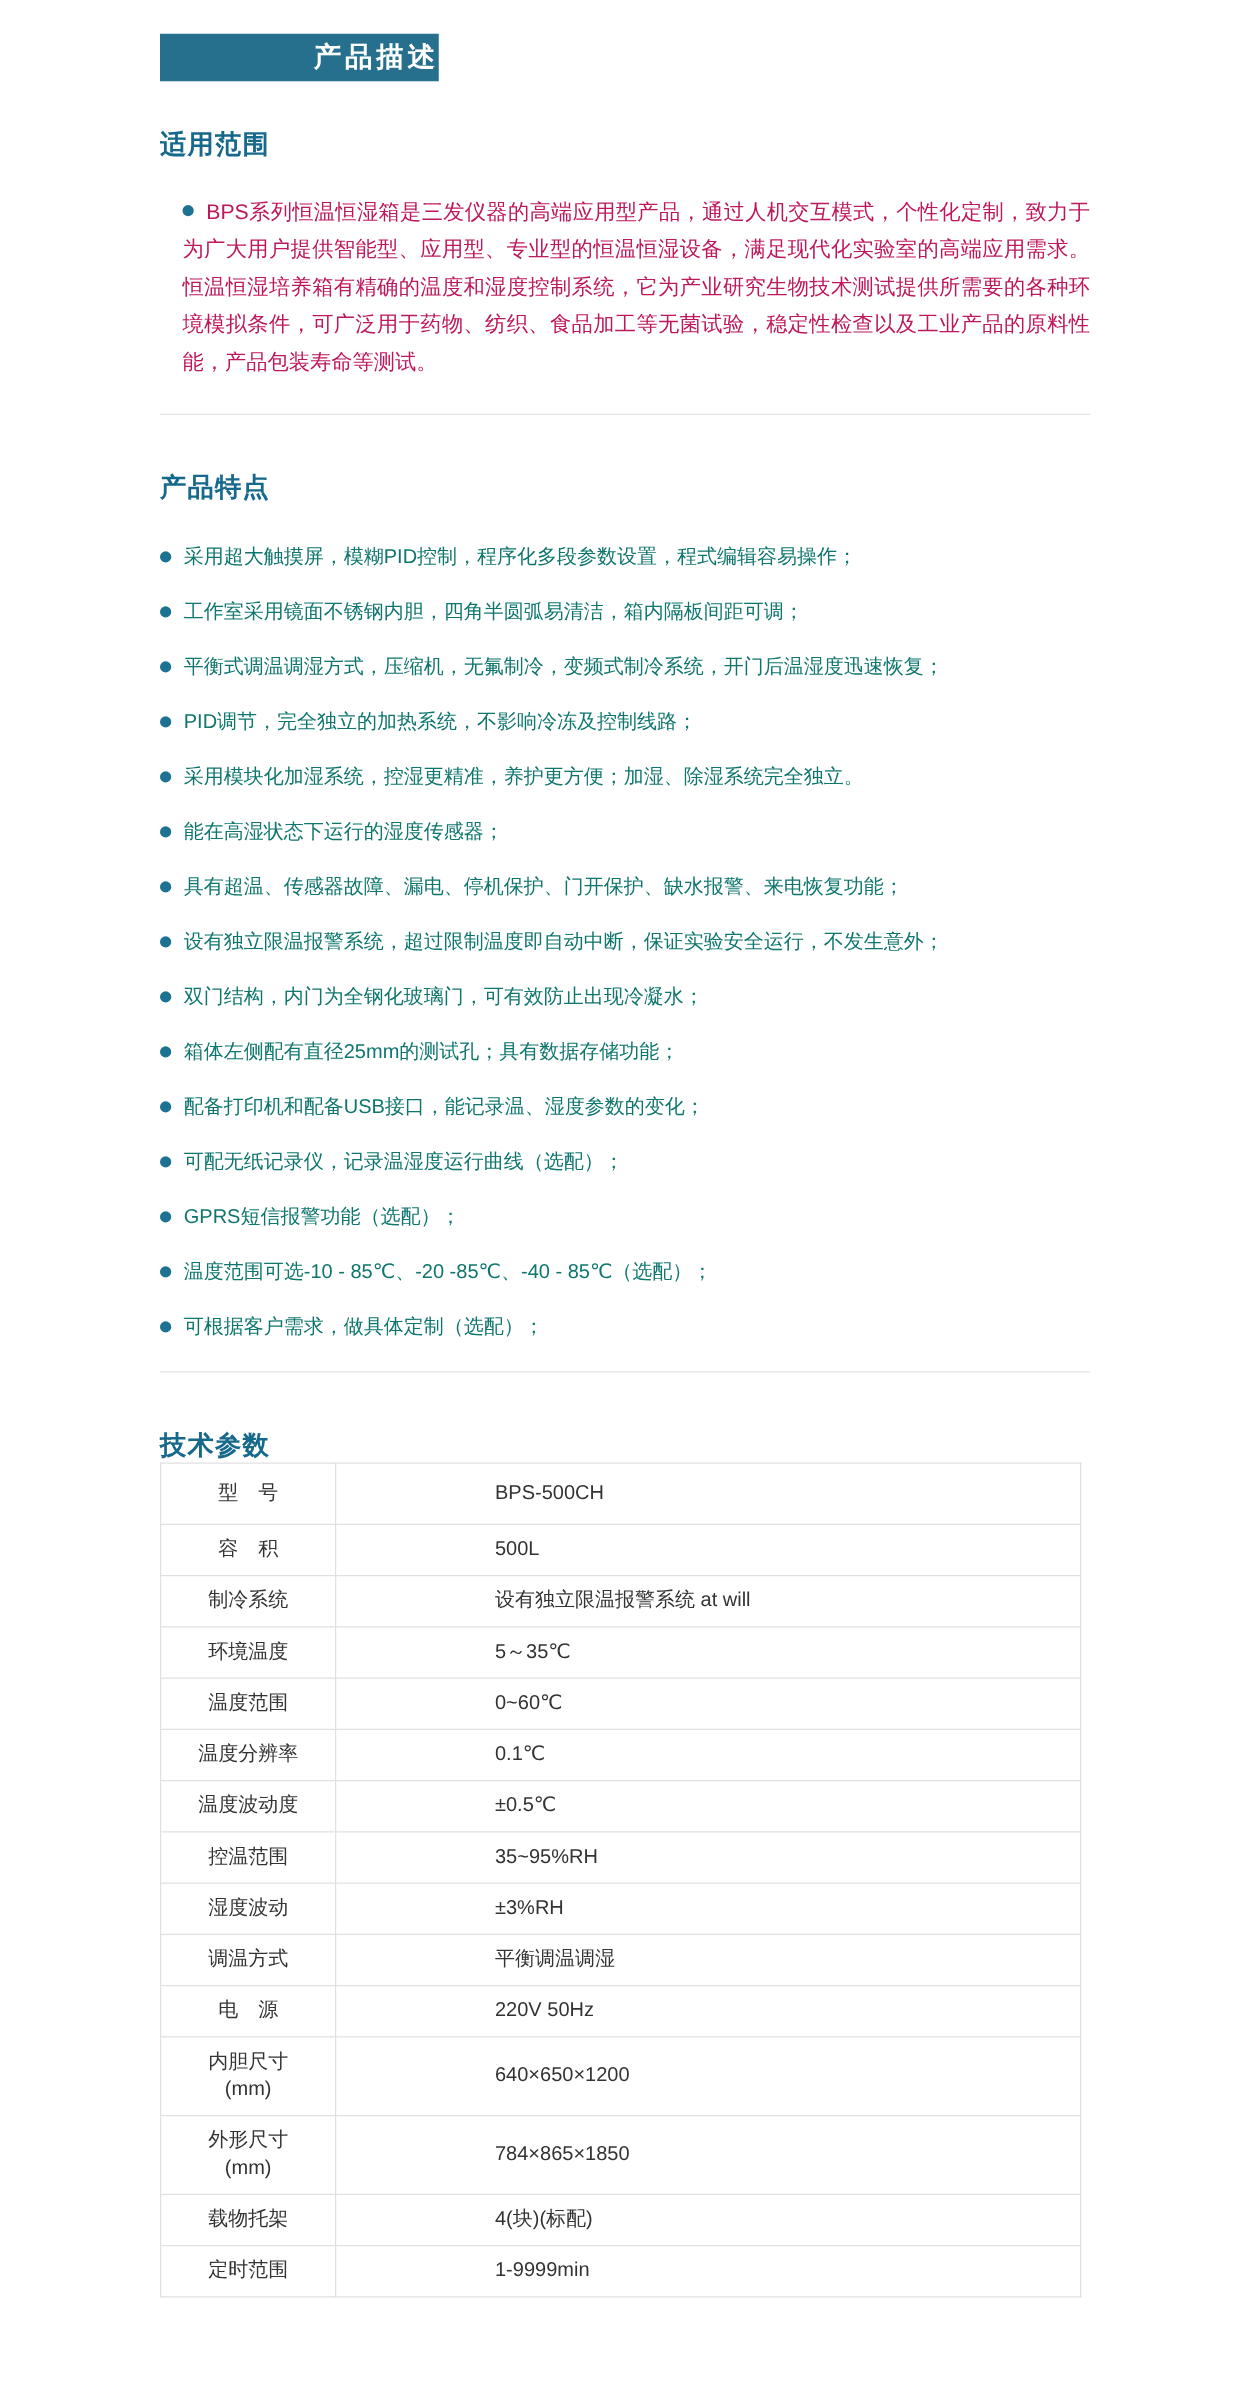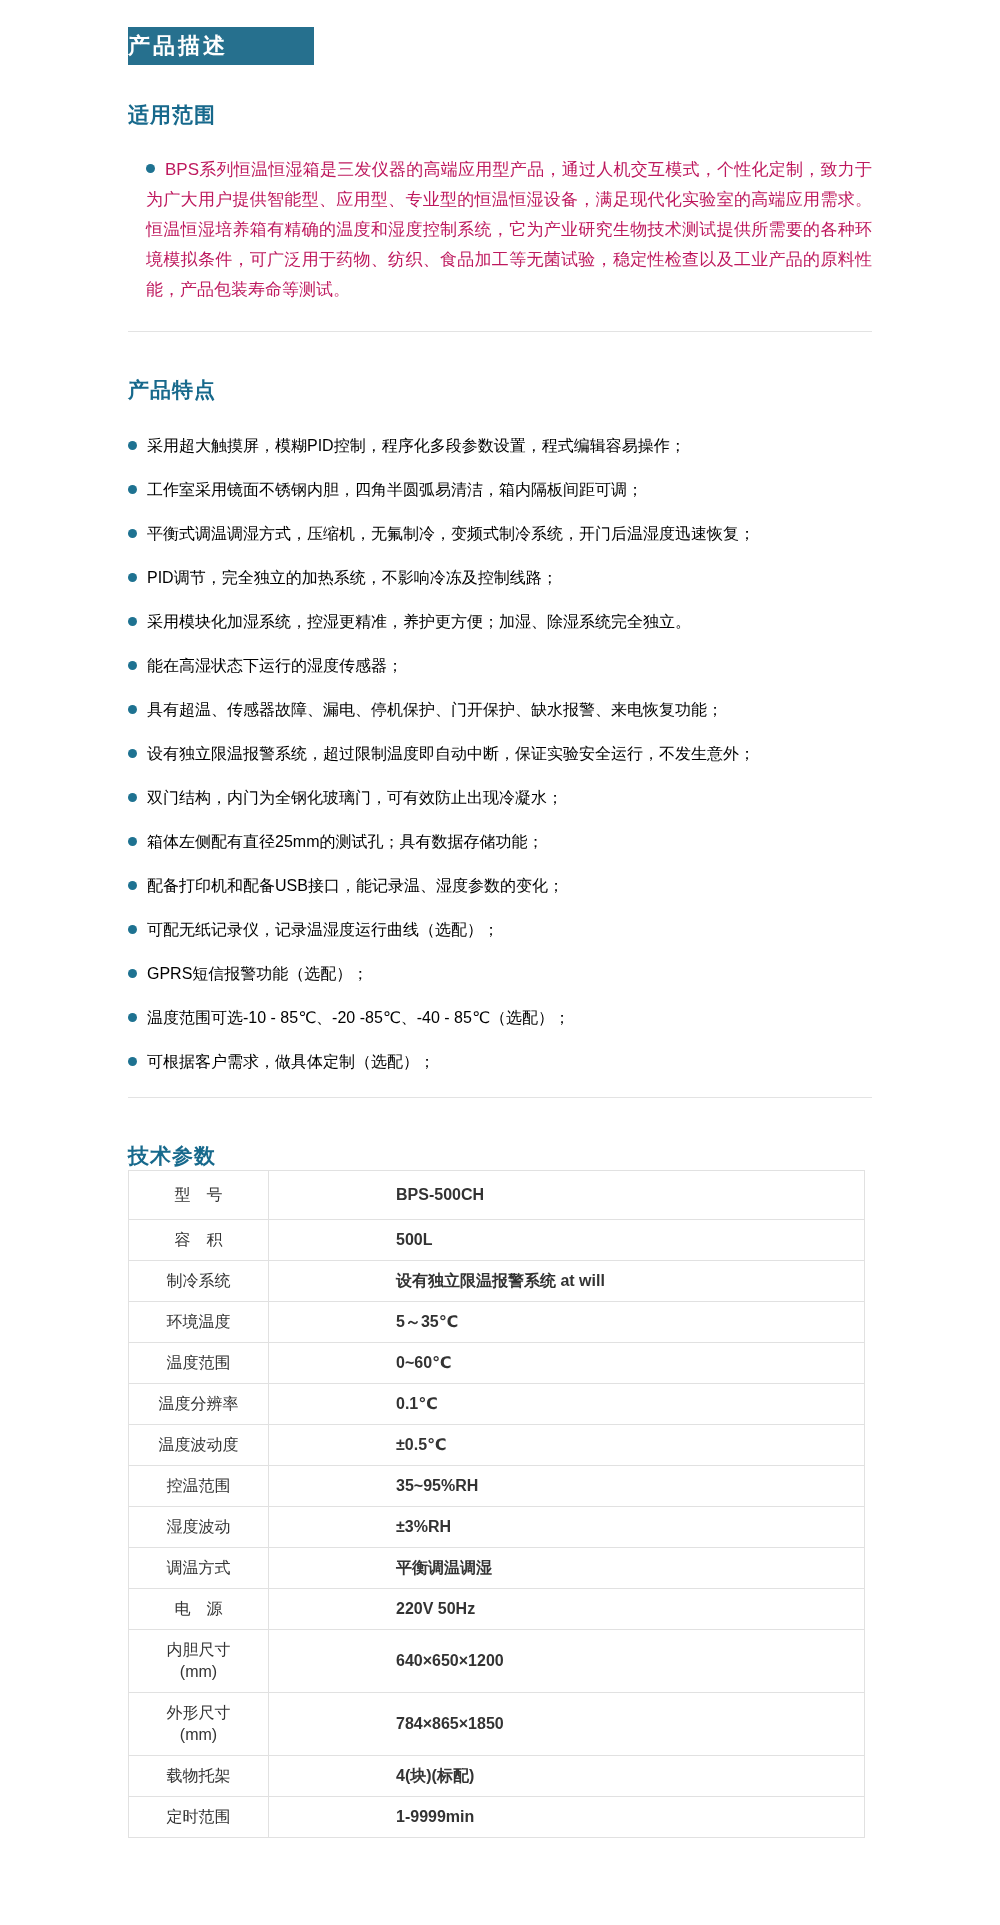--- a/index.html
+++ b/index.html
@@ -9,28 +9,28 @@
     min-height: 1925px;
     margin: 0 auto;
     font-family: "Liberation Sans", "DejaVu Sans", sans-serif;
     color: #333333;
   }
   .page { width: 1000px; min-height: 1925px; padding: 27px 128px 40px 128px; }
 
   
   .badge {
     display: block;
-    width: 186px;
+    width: 223px;
     height: 38px;
     line-height: 38px;
     background: #26708E;
     color: #ffffff;
     font-size: 22px;
     font-weight: bold;
-    text-align: left;
+    text-align: right;
     letter-spacing: 3px;
   }
 
   
   .section-title {
     color: #17698C;
     font-size: 21px;
     font-weight: bold;
     letter-spacing: 1px;
   }
@@ -69,21 +69,21 @@
   .features-list {
     list-style: none;
     margin-top: 32px;
   }
   .feature-item {
     display: flex;
     align-items: flex-start;
     margin-bottom: 25px;
     font-size: 16px;
     line-height: 19px;
-    color: #000000;
+    color: #0f766e;
   }
   .feature-item .dot { margin-top: 5px; vertical-align: 0; }
   .feature-item:last-child { margin-bottom: 0; }
 
   
   .specs-table {
     width: 737px;
     border-collapse: collapse;
     font-size: 16px;
     color: #333333;
@@ -94,21 +94,20 @@
     line-height: 22px;
   }
   td.spec-label {
     width: 140px;
     text-align: center;
     white-space: pre-line;
   }
   td.spec-value {
     padding-left: 127px;
     text-align: left;
-    font-weight: bold;
   }
   .specs-table tr:first-child td { padding: 13px 0; }
   .specs-table tr:first-child td.spec-value { padding-left: 127px; }
 </style>
 </head>
 <body>
 
 <div class="page">
 
   <div class="badge">产品描述</div>

